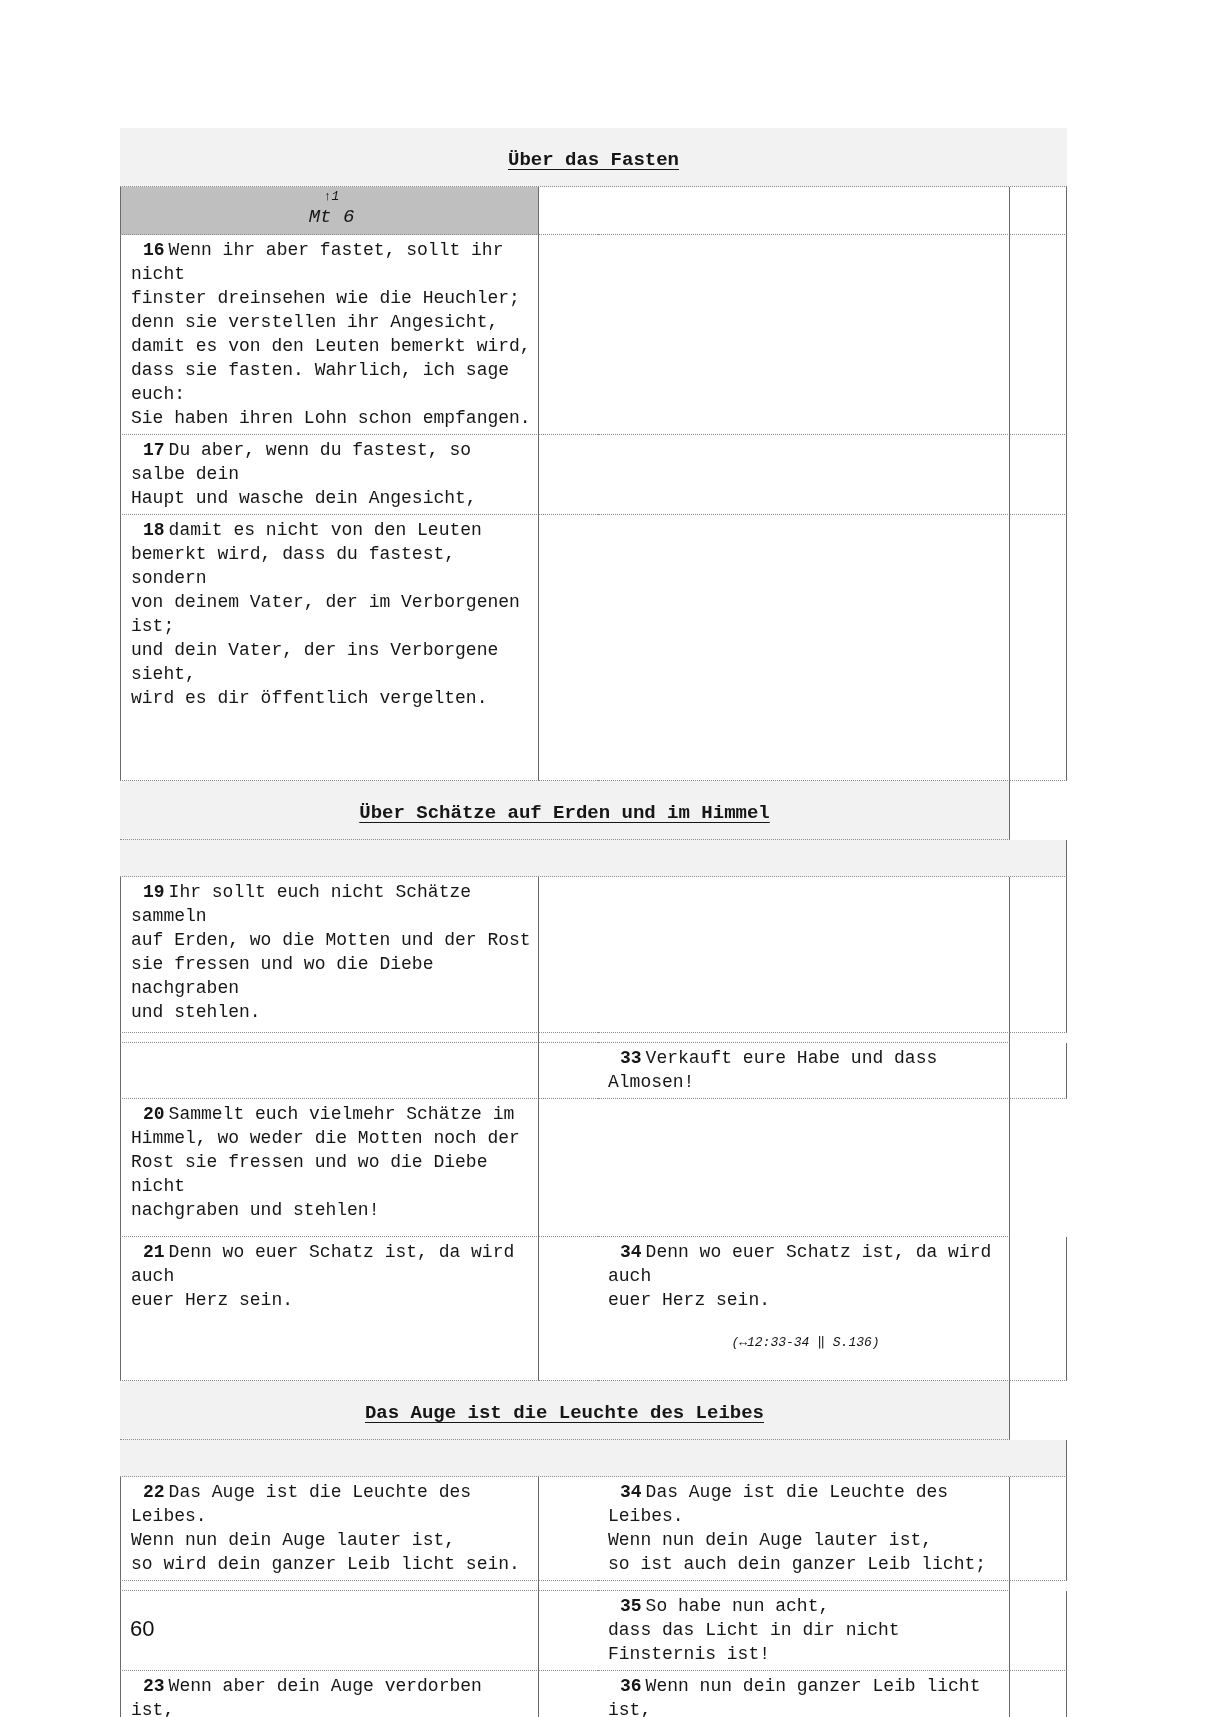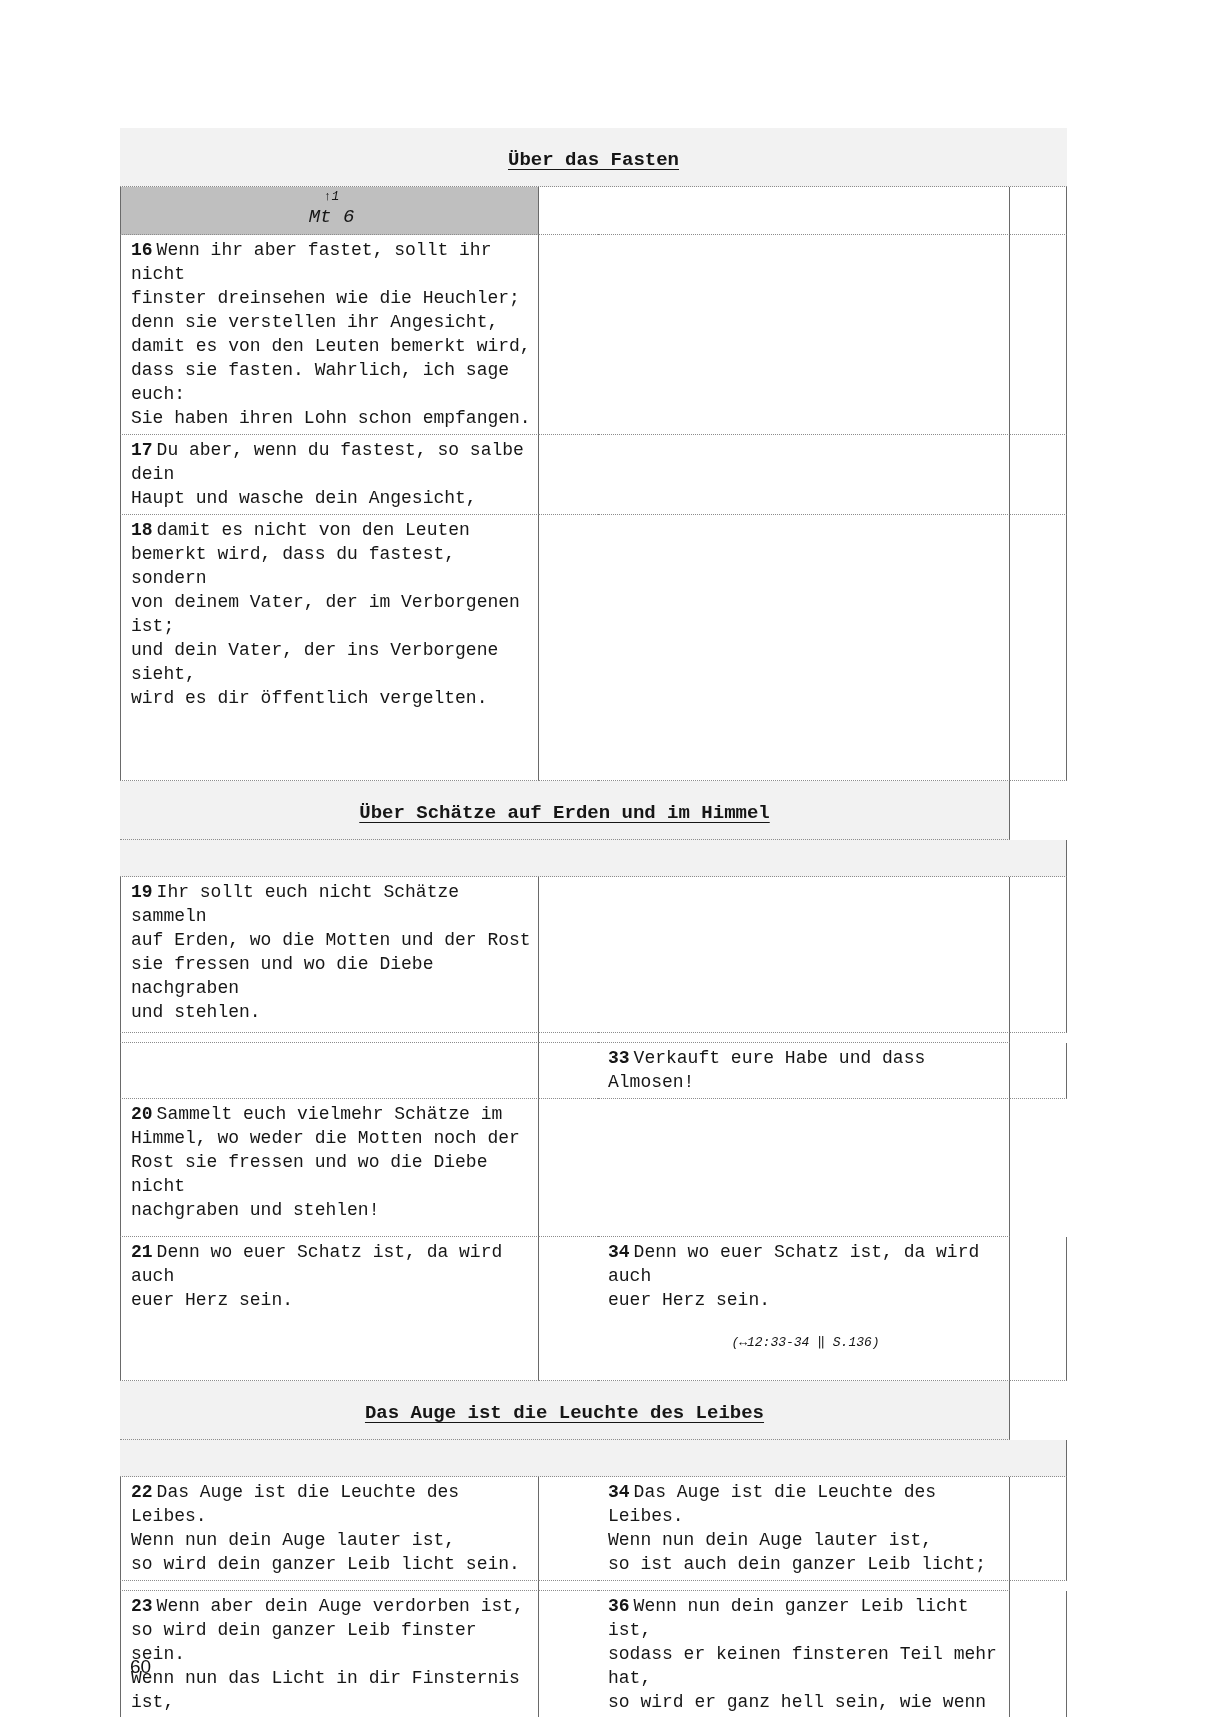--- a/index.html
+++ b/index.html
@@ -43,36 +43,36 @@
   .c4band{background:#f2f2f2;}
   
   .src{
     background:#bfbfbf;
     text-align:center;
     font-style:italic;
     padding-top:2px;padding-bottom:4px;
   }
   .src .mark{font-size:13px;line-height:15px;}
   .src .srcname{font-size:19px;line-height:26px;}
-  .vnum{font-weight:700;}
+  .vnum{font-weight:700;margin-left:12px;}
   .vnum:not(:empty){margin-right:4px;}
   .vtext{white-space:pre-line;}
   .note{
     font-style:italic;font-size:13px;line-height:22px;
     text-align:center;margin-top:20px;
   }
   
   .pb70{padding-bottom:70px;}
   .pb40{padding-bottom:40px;}
   .pb26{padding-bottom:26px;}
   .pb14{padding-bottom:14px;}
   .pb8{padding-bottom:8px;}
   .page-number{
     position:absolute;left:130px;top:1616px;
-    font-size:19px;color:#111;margin-top:40px;
+    font-size:22px;color:#111;
   }
 </style>
 </head>
 <body>
 
 <div class="sheet">
 
   <div class="trow">
     <div class="band"><span class="u">Über das Fasten</span></div>
   </div>
@@ -183,20 +183,27 @@
 so ist auch dein ganzer Leib licht;</span></div>
     <div class="cell c4"></div>
   </div>
 
   <div class="trow">
     <div class="cell c1"></div>
     <div class="cell c2"></div>
     <div class="cell c4"></div>
   </div>
 
+  <div class="trow">
+    <div class="cell c1"></div>
+    <div class="cell c2"></div>
+    <div class="cell c3"><b class="vnum">35</b><span class="vtext">So habe nun acht,
+dass das Licht in dir nicht Finsternis ist!</span></div>
+    <div class="cell c4"></div>
+  </div>
 
   <div class="trow">
     <div class="cell c1 pb40"><b class="vnum">23</b><span class="vtext">Wenn aber dein Auge verdorben ist,
 so wird dein ganzer Leib finster sein.
 Wenn nun das Licht in dir Finsternis ist,
 wie groß wird dann die Finsternis sein!</span></div>
     <div class="cell c2"></div>
     <div class="cell c3"><b class="vnum">36</b><span class="vtext">Wenn nun dein ganzer Leib licht ist,
 sodass er keinen finsteren Teil mehr hat,
 so wird er ganz hell sein, wie wenn das

